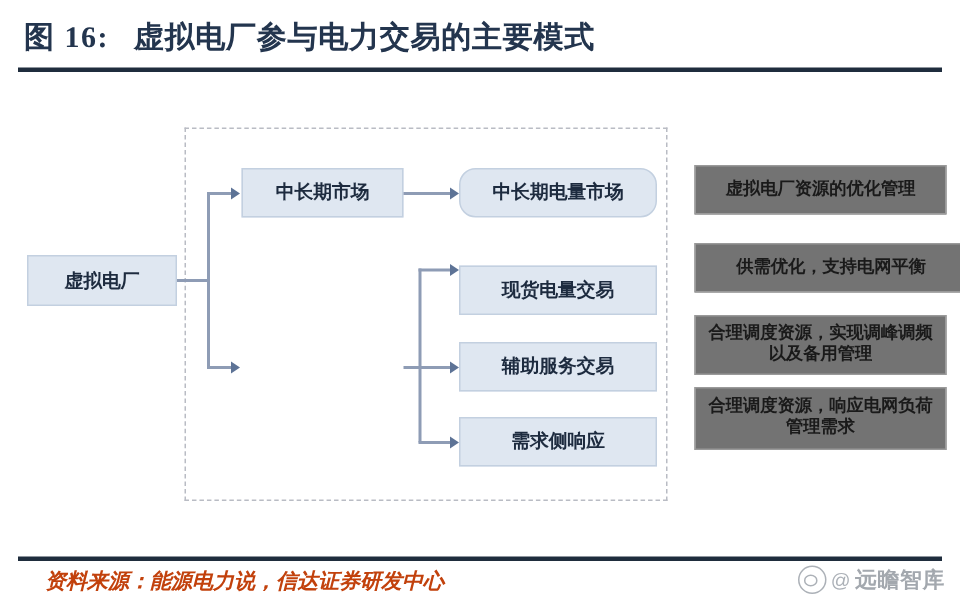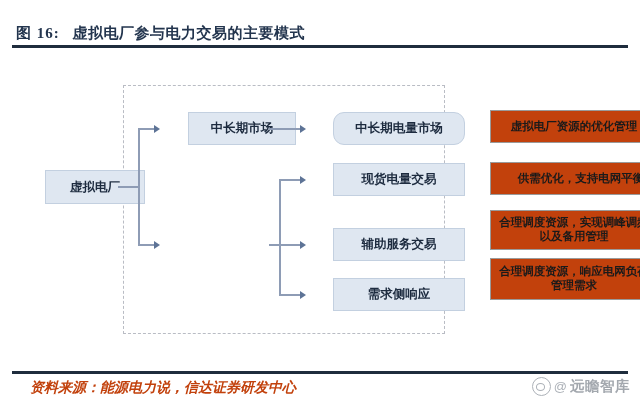--- a/index.html
+++ b/index.html
@@ -19,27 +19,26 @@
   .fig-header {
     position: absolute;
     left: 0; top: 0;
     width: 640px;
     height: 58px;
   }
   .fig-title {
     position: absolute;
     left: 16px;
     top: 11px;
-    font-size: 15px;
+    font-size: 20px;
     font-weight: bold;
     color: #23354e;
     letter-spacing: 0.5px;
     white-space: nowrap;
     font-family: "Liberation Serif", "DejaVu Serif", serif;
-    margin-top: 13px;
   }
   .fig-title .num {
     letter-spacing: 1px;
   }
   .rule-top {
     position: absolute;
     left: 12px;
     top: 45px;
     width: 616px;
     height: 3px;
@@ -66,33 +65,32 @@
 
   .node {
     position: absolute;
     box-sizing: border-box;
     display: flex;
     align-items: center;
     justify-content: center;
     text-align: center;
     line-height: 1.18;
     font-family: Liberation Serif, serif;
-    margin-left: 27px;
   }
 
   .node.blue {
     background: #dfe7f1;
     border: 1px solid #c3d0e0;
     color: #1d2b3f;
     font-size: 12.5px;
     font-weight: bold;
   }
 
   .node.gray {
-    background: #c2410c;
+    background: #737373;
     border: 1px solid #9a9a9a;
     color: #1a1a1a;
     font-size: 11.5px;
     font-weight: bold;
     padding: 0 4px;
   }
 
   
   .ln {
     position: absolute;
@@ -207,21 +205,21 @@
 
   <div class="ln h" style="left:279px; top:192px; width:23px;"></div>
   <div class="arrow" style="left:300px; top:188.8px;"></div>
 
   <div class="ln h" style="left:279px; top:242px; width:23px;"></div>
   <div class="arrow" style="left:300px; top:238.8px;"></div>
 
   <div class="node blue" style="left:306px; top:60px; width:132px; height:33px;border-radius:11px;">
     <span>中长期电量市场</span>
   </div>
-  <div class="node blue" style="left:306px; top:111px; width:132px; height:33px;">
+  <div class="node blue" style="left:306px; top:125px; width:132px; height:33px;">
     <span>现货电量交易</span>
   </div>
   <div class="node blue" style="left:306px; top:176px; width:132px; height:33px;text-align:right;">
     <span>辅助服务交易</span>
   </div>
   <div class="node blue" style="left:306px; top:226px; width:132px; height:33px;">
     <span>需求侧响应</span>
   </div>
 
   <div class="node gray" style="left:463px; top:58px; width:168px; height:33px;">

